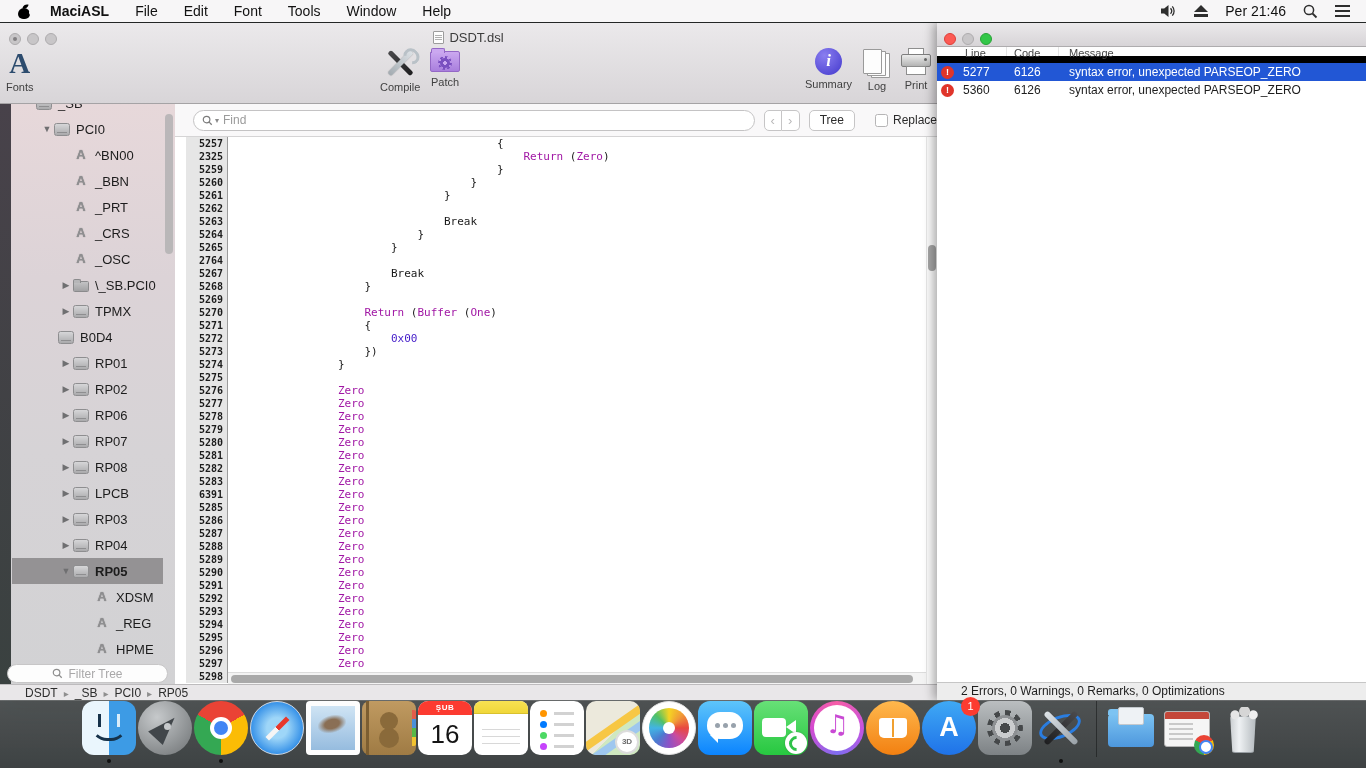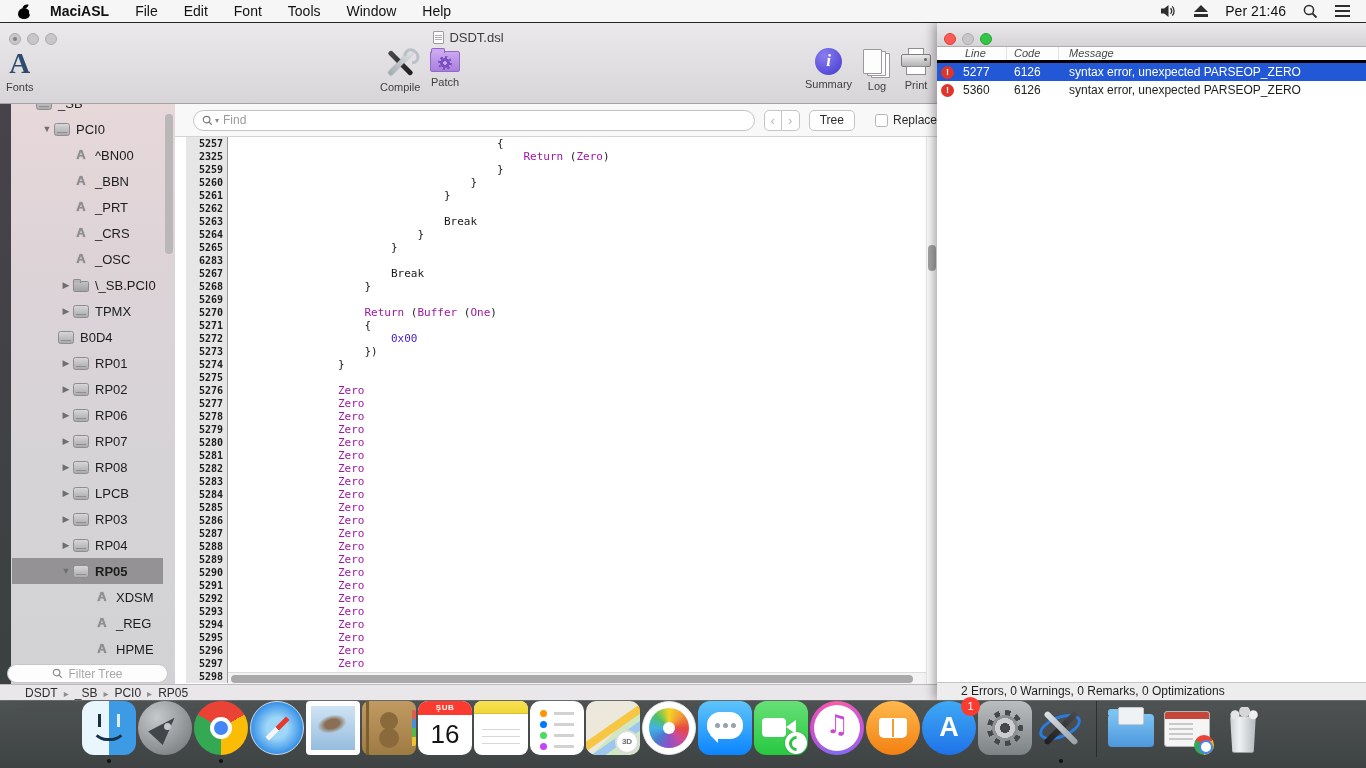--- a/index.html
+++ b/index.html
@@ -116,21 +116,21 @@
   .win-status { position:absolute; left:0; bottom:0; width:100%; height:16px; background:#e9e7e9; border-top:1px solid #bdbbbd;
     display:flex; align-items:center; font-size:12px; color:#2e2e2e; padding-left:25px; }
   .crumb-sep { color:#8e8e8e; margin:0 6px; font-size:10px; }
 
   
   #error-panel { position:absolute; left:937px; top:23px; width:429px; height:677px; background:#fff; z-index:20;
     box-shadow:-3px 0 10px rgba(0,0,0,.35); }
   #error-panel .titlebar { position:relative; height:24px; background:linear-gradient(#ebe9eb,#d7d4d7); border-bottom:1px solid #aeacae; }
   .tl-red { background:#fc5a54; border:1px solid #dd3f39; }
   .tl-green { background:#33c748; border:1px solid #29a337; }
-  .err-header { height:16px; display:flex; font-size:11px; color:#474747; background:#fdfdfd; border-bottom:3px solid #000000;font-style:italic; }
+  .err-header { height:16px; display:flex; font-size:11px; color:#474747; background:#fdfdfd; border-bottom:7px solid #000000; }
   .ec1 { flex:0 0 70px; padding-left:28px; border-right:1px solid #e3e3e3; }
   .ec2 { flex:0 0 52px; padding-left:7px; border-right:1px solid #e3e3e3; }
   .ec3 { flex:1; padding-left:10px; }
   .err-row { height:18px; display:flex; align-items:center; font-size:12px; color:#1d1d1d; }
   .err-row.selected { background:#2257d5; color:#fff; }
   .err-icon { position:relative; width:13px; height:13px; border-radius:50%; background:#e0352b; margin:0 0 0 4px; flex:0 0 13px; }
   .err-icon::after { content:"!"; position:absolute; left:0; top:0; width:13px; text-align:center; line-height:13px;
     color:#fff; font-size:9px; font-weight:bold; }
   .er1 { flex:0 0 53px; padding-left:9px; }
   .er2 { flex:0 0 52px; padding-left:7px; }
@@ -485,21 +485,21 @@
         </div>
         <div class="ed-line">
           <span class="ed-num">5264</span>
           <span class="ed-code">                            <span>}</span></span>
         </div>
         <div class="ed-line">
           <span class="ed-num">5265</span>
           <span class="ed-code">                        <span>}</span></span>
         </div>
         <div class="ed-line">
-          <span class="ed-num">6283</span>
+          <span class="ed-num">2764</span>
           <span class="ed-code"></span>
         </div>
         <div class="ed-line">
           <span class="ed-num">5267</span>
           <span class="ed-code">                        <span>Break</span></span>
         </div>
         <div class="ed-line">
           <span class="ed-num">5268</span>
           <span class="ed-code">                    <span>}</span></span>
         </div>
@@ -557,21 +557,21 @@
         </div>
         <div class="ed-line">
           <span class="ed-num">5282</span>
           <span class="ed-code">                <span class="tk-k">Zero</span></span>
         </div>
         <div class="ed-line">
           <span class="ed-num">5283</span>
           <span class="ed-code">                <span class="tk-k">Zero</span></span>
         </div>
         <div class="ed-line">
-          <span class="ed-num">5284</span>
+          <span class="ed-num">6391</span>
           <span class="ed-code">                <span class="tk-k">Zero</span></span>
         </div>
         <div class="ed-line">
           <span class="ed-num">5285</span>
           <span class="ed-code">                <span class="tk-k">Zero</span></span>
         </div>
         <div class="ed-line">
           <span class="ed-num">5286</span>
           <span class="ed-code">                <span class="tk-k">Zero</span></span>
         </div>

